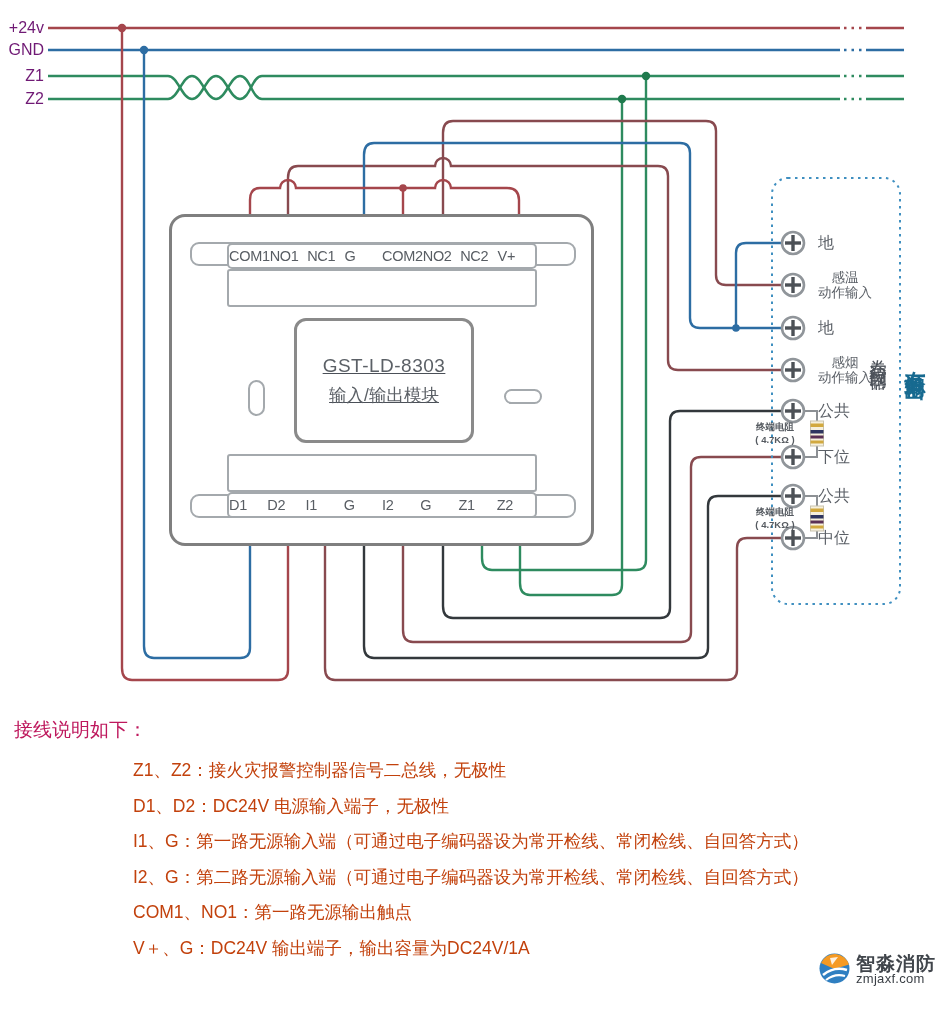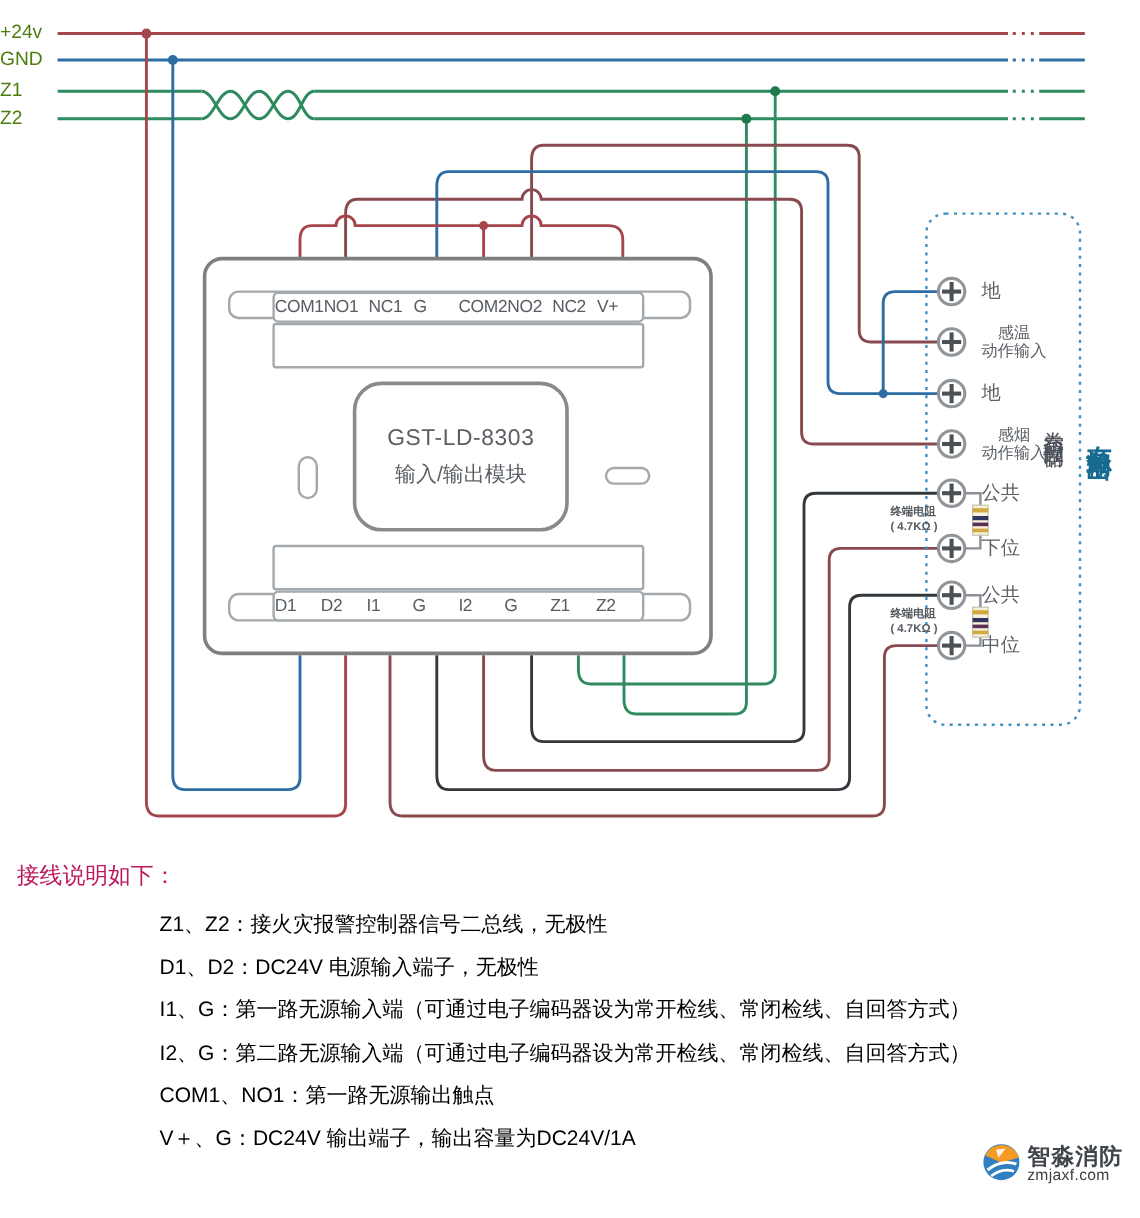--- a/index.html
+++ b/index.html
@@ -2,57 +2,57 @@
 <html><head>
 <meta charset="utf-8">
 <style>
   html,body{margin:0;padding:0;background:#ffffff;}
   .canvas{position:relative;width:950px;height:1015px;background:#ffffff;overflow:hidden;
           font-family:"Liberation Sans","DejaVu Sans",sans-serif;color:#4b5058;}
   .abs{position:absolute;}
   svg{display:block;}
   
   .bus-label{position:absolute;left:0;width:44px;height:20px;line-height:20px;
-             font-size:16px;color:#4d7c0f;}
+             text-align:right;font-size:16px;color:#701a75;}
   
   .module-outer{position:absolute;left:169px;top:214px;width:425px;height:332px;
                 border:3.5px solid #7f7f7f;border-radius:16px;background:#ffffff;box-sizing:border-box;}
   .cap-strip{position:absolute;left:190px;width:386px;height:24px;border:2px solid #a4a9ad;
              border-radius:9px;box-sizing:border-box;background:#ffffff;}
   .label-rect{position:absolute;left:227px;width:310px;height:26px;border:2px solid #a4a9ad;
               border-radius:5px;box-sizing:border-box;background:#ffffff;
               display:flex;align-items:center;}
   .screw-rect{position:absolute;left:227px;width:310px;height:38px;border:2px solid #a4a9ad;
               border-radius:3px;box-sizing:border-box;background:#ffffff;}
   .term-row{display:flex;width:100%;}
   .term-label{flex:1 1 0;font-size:14.5px;letter-spacing:-0.3px;
               white-space:nowrap;color:#585d63;}
   .center-box{position:absolute;left:294px;top:318px;width:180px;height:125px;
-              border:3px solid #8a8a8a;border-radius:24px;box-sizing:border-box;background:#ffffff;
-              display:flex;flex-direction:column;align-items:center;justify-content:center;}
+              border:3px solid #8a8a8a;border-radius:12px;box-sizing:border-box;background:#ffffff;
+              display:flex;flex-direction:column;align-items:center;justify-content:center;text-decoration:underline;}
   .center-box .t1{font-size:19px;color:#5b6066;letter-spacing:0.5px;}
   .center-box .t2{font-size:17.5px;color:#5b6066;margin-top:6px;}
   .pill-v{position:absolute;left:248px;top:380px;width:17px;height:36px;border:2px solid #a4a9ad;
           border-radius:10px;box-sizing:border-box;}
   .pill-h{position:absolute;left:504px;top:389px;width:38px;height:15px;border:2px solid #a4a9ad;
           border-radius:8px;box-sizing:border-box;}
   
   .ctrl-label{position:absolute;left:818px;transform:translateY(-50%);color:#5a5f66;
               text-align:center;white-space:nowrap;}
   .ctrl-label.one{font-size:16px;}
   .ctrl-label.two{font-size:13.5px;line-height:15px;font-family:Liberation Serif, serif;}
-  .res-label{position:absolute;width:66px;text-align:left;font-size:9.5px;line-height:12.5px;
+  .res-label{position:absolute;width:66px;text-align:center;font-size:9.5px;line-height:12.5px;
              font-weight:bold;color:#555a60;white-space:nowrap;}
   .v-text{position:absolute;writing-mode:vertical-rl;text-orientation:upright;white-space:nowrap;}
   .ctrl-title{left:866px;top:345px;font-size:17.5px;letter-spacing:3px;color:#4d525a;}
   .side-label{left:901px;top:354px;font-size:21px;font-weight:bold;letter-spacing:3px;color:#176a90;}
   
   .notes-title{position:absolute;left:14px;top:717px;font-size:19px;color:#be185d;}
   .notes-list{position:absolute;left:133px;top:753px;}
-  .note-line{height:35.5px;line-height:35.5px;font-size:17.5px;color:#000000;white-space:nowrap;}
+  .note-line{height:35.5px;line-height:35.5px;font-size:17.5px;color:#c2410c;white-space:nowrap;}
   
   .logo-icon{position:absolute;left:818px;top:952px;}
   .logo-name{position:absolute;left:856px;top:951px;font-size:19px;font-weight:bold;color:#40454b;letter-spacing:1px;}
   .logo-domain{position:absolute;left:856px;top:971px;font-size:13px;font-weight:normal;color:#3a3f45;letter-spacing:0.3px;}
 </style>
 </head>
 <body>
 
 <div class="canvas">
 

